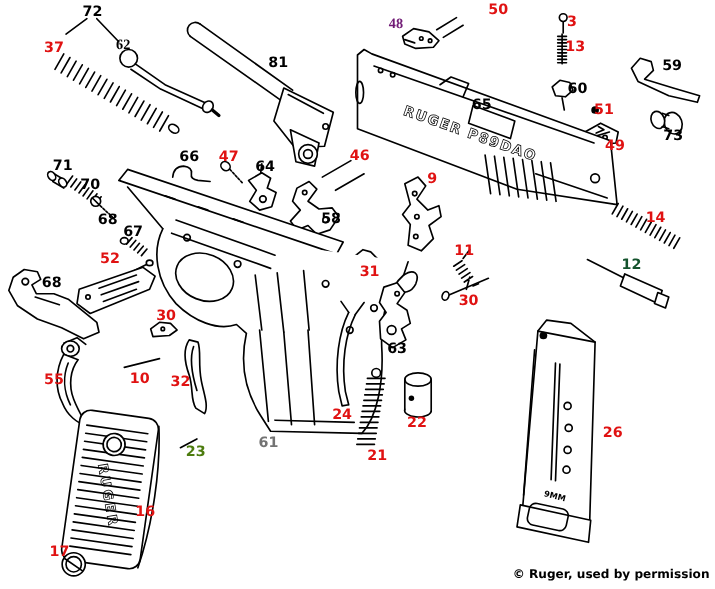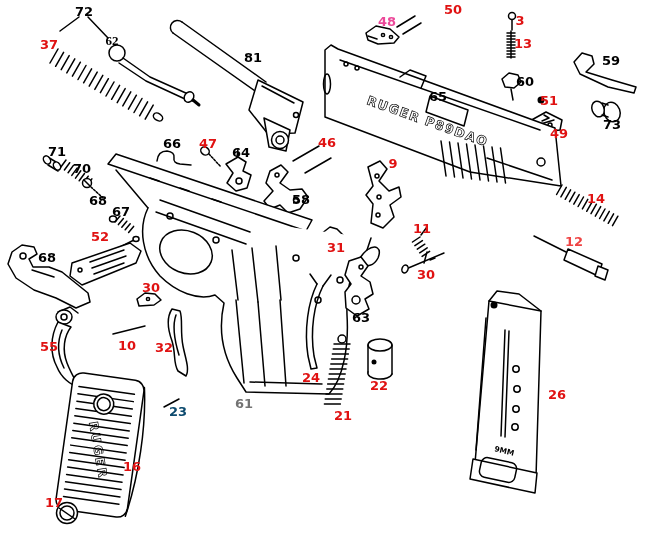--- a/index.html
+++ b/index.html
@@ -295,21 +295,21 @@
     <path class="part" stroke-width="2.4" d="M59,508 L75,519"></path>
   </g>
 
 </svg>
 
 <div id="labels-layer">
       <span class="lbl" style="left: 84px; top: 11px; color: rgb(0, 0, 0);">72</span>
       <span class="lbl" style="left: 49px; top: 44px; color: rgb(224, 18, 18);">37</span>
       <span class="lbl" style="left: 112px; top: 40px; color: rgb(0, 0, 0); font-family: Liberation Serif, serif;">62</span>
       <span class="lbl" style="left: 253px; top: 57px; color: rgb(0, 0, 0);">81</span>
-      <span class="lbl" style="left: 387px; top: 21px; color: #ec4899;">48</span>
+      <span class="lbl" style="left: 360px; top: 21px; color: #701a75; font-family: Liberation Serif, serif;">48</span>
       <span class="lbl" style="left: 417px; top: 9px; color: rgb(224, 18, 18); margin-left: 36px;">50</span>
       <span class="lbl" style="left: 520px; top: 20px; color: rgb(224, 18, 18);">3</span>
       <span class="lbl" style="left: 523px; top: 43px; color: rgb(224, 18, 18);">13</span>
       <span class="lbl" style="left: 611px; top: 60px; color: rgb(0, 0, 0);">59</span>
       <span class="lbl" style="left: 525px; top: 81px; color: rgb(0, 0, 0);">60</span>
       <span class="lbl" style="left: 438px; top: 96px; color: rgb(0, 0, 0);">65</span>
       <span class="lbl" style="left: 549px; top: 100px; color: rgb(224, 18, 18);">51</span>
       <span class="lbl" style="left: 559px; top: 133px; color: rgb(224, 18, 18); text-align: right;">49</span>
       <span class="lbl" style="left: 612px; top: 124px; color: rgb(0, 0, 0);">73</span>
       <span class="lbl" style="left: 57px; top: 151px; color: rgb(0, 0, 0);">71</span>
@@ -318,33 +318,34 @@
       <span class="lbl" style="left: 208px; top: 143px; color: rgb(224, 18, 18);">47</span>
       <span class="lbl" style="left: 327px; top: 142px; color: rgb(224, 18, 18);">46</span>
       <span class="lbl" style="left: 241px; top: 152px; color: rgb(0, 0, 0);">64</span>
       <span class="lbl" style="left: 393px; top: 163px; color: rgb(224, 18, 18);">9</span>
       <span class="lbl" style="left: 98px; top: 200px; color: rgb(0, 0, 0);">68</span>
       <span class="lbl" style="left: 121px; top: 211px; color: rgb(0, 0, 0);">67</span>
       <span class="lbl" style="left: 301px; top: 199px; color: rgb(0, 0, 0);">58</span>
       <span class="lbl" style="left: 596px; top: 198px; color: rgb(224, 18, 18);">14</span>
       <span class="lbl" style="left: 336px; top: 247px; color: rgb(224, 18, 18);">31</span>
       <span class="lbl" style="left: 422px; top: 228px; color: rgb(224, 18, 18);">11</span>
-      <span class="lbl" style="left: 574px; top: 241px; color: #ef4444;">12</span>
+      <span class="lbl" style="left: 574px; top: 241px; color: #14532d;">12</span>
       <span class="lbl" style="left: 100px; top: 236px; color: rgb(224, 18, 18);">52</span>
       <span class="lbl" style="left: 47px; top: 257px; color: rgb(0, 0, 0);">68</span>
       <span class="lbl" style="left: 426px; top: 274px; color: rgb(224, 18, 18);">30</span>
       <span class="lbl" style="left: 151px; top: 287px; color: rgb(224, 18, 18);">30</span>
       <span class="lbl" style="left: 127px; top: 321px; color: rgb(224, 18, 18); margin-top: 24px;">10</span>
       <span class="lbl" style="left: 361px; top: 317px; color: rgb(0, 0, 0);">63</span>
       <span class="lbl" style="left: 49px; top: 346px; color: rgb(224, 18, 18);">55</span>
       <span class="lbl" style="left: 164px; top: 347px; color: rgb(224, 18, 18);">32</span>
       <span class="lbl" style="left: 311px; top: 377px; color: rgb(224, 18, 18);">24</span>
       <span class="lbl" style="left: 379px; top: 385px; color: rgb(224, 18, 18);">22</span>
       <span class="lbl" style="left: 557px; top: 394px; color: rgb(224, 18, 18);">26</span>
       <span class="lbl" style="left: 244px; top: 403px; color: #737373;">61</span>
-      <span class="lbl" style="left: 178px; top: 411px; color: #0c4a6e;">23</span>
+      <span class="lbl" style="left: 178px; top: 411px; color: #4d7c0f;">23</span>
       <span class="lbl" style="left: 343px; top: 415px; color: rgb(224, 18, 18);">21</span>
       <span class="lbl" style="left: 132px; top: 466px; color: rgb(224, 18, 18);">16</span>
       <span class="lbl" style="left: 54px; top: 502px; color: rgb(224, 18, 18);">17</span>
     </div>
 
+<div class="copyright">© Ruger, used by permission</div>
 
 </div>
 
 </body></html>

